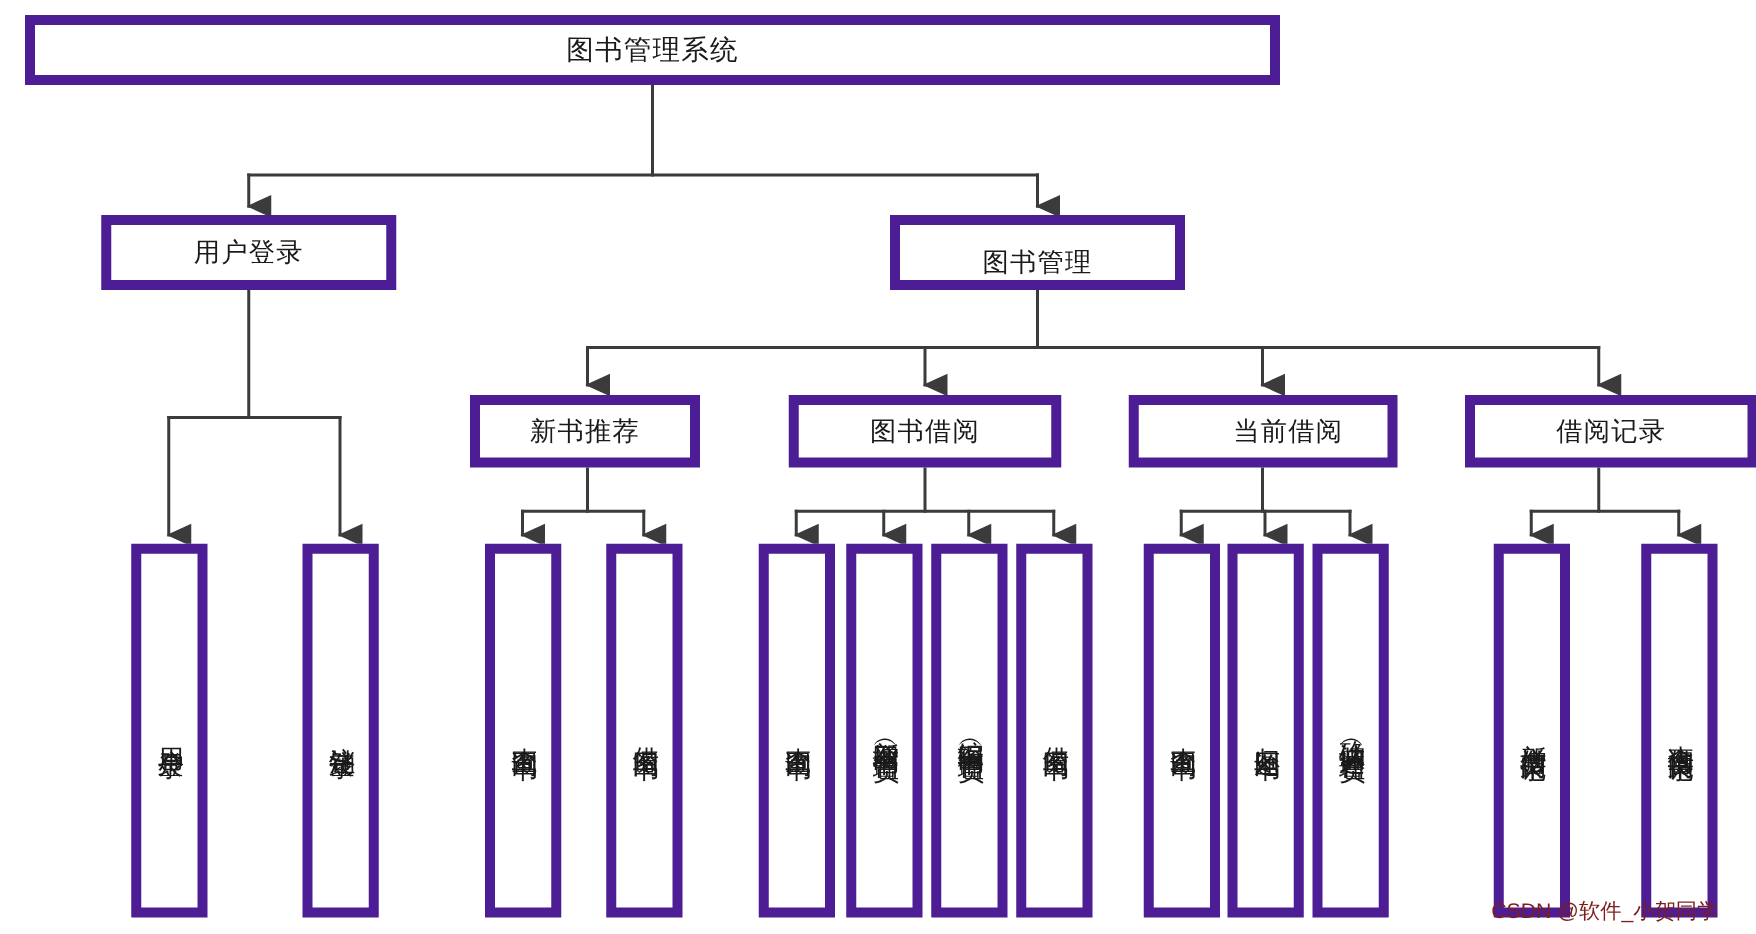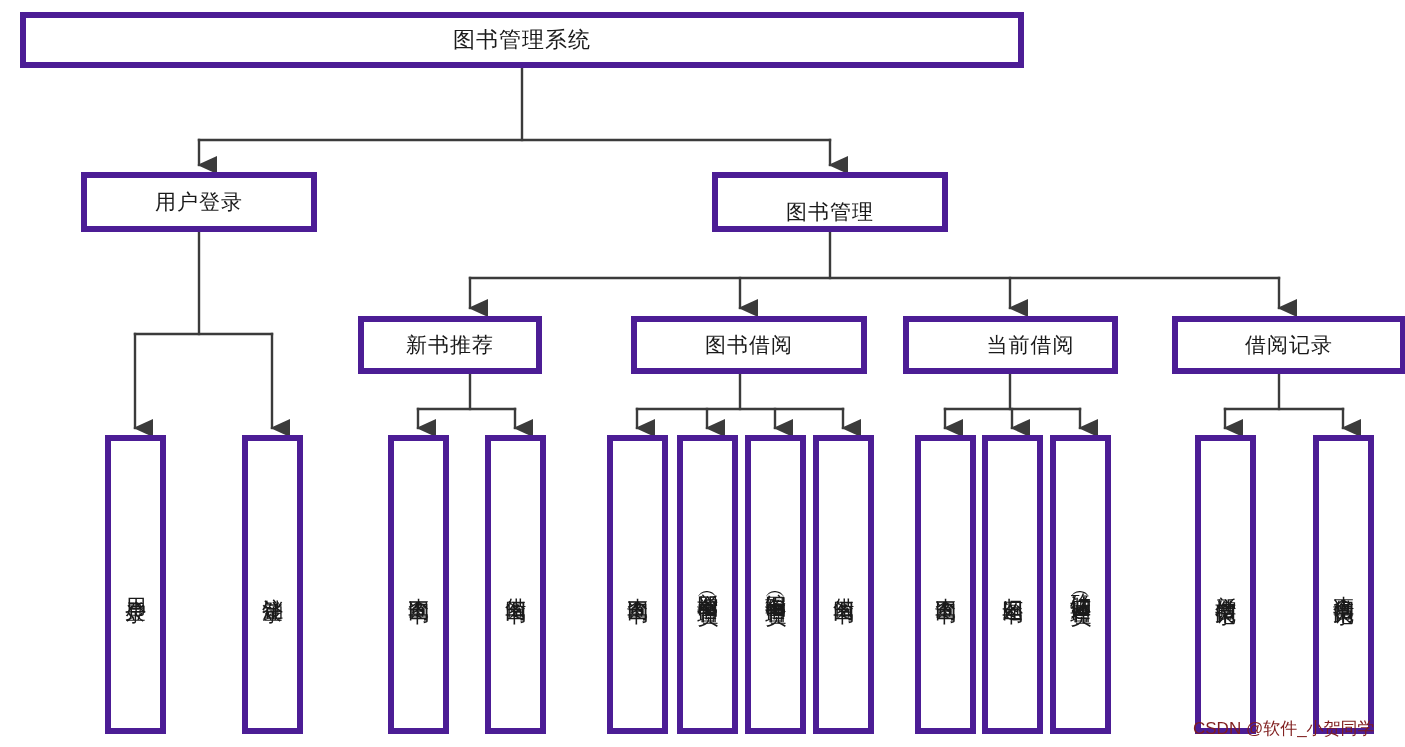--- a/index.html
+++ b/index.html
@@ -22,21 +22,21 @@
     left: 0;
     top: 0;
     width: 1405px;
     height: 747px;
     pointer-events: none;
   }
   .node {
     position: absolute;
     box-sizing: border-box;
     background: #ffffff;
-    border: 6px solid #4c1d95;
+    border: 8px solid #4c1d95;
     display: flex;
     align-items: center;
     justify-content: center;
     color: #1a1a1a;
   }
   .node.horiz {
     font-size: 21px;
     letter-spacing: 1px;
   }
   .node.vert {
@@ -126,24 +126,24 @@
     <span class="label">图书管理系统</span>
   </div>
 
   <div class="node horiz" style="left:81px; top:172px; width:236px; height:60px;">
     <span class="label">用户登录</span>
   </div>
   <div class="node horiz" style="left:712px; top:172px; width:236px; height:60px;align-items:flex-end;">
     <span class="label">图书管理</span>
   </div>
 
-  <div class="node horiz" style="left:358px; top:316px; width:184px; height:58px;font-family:Liberation Serif, serif;">
+  <div class="node horiz" style="left:376px; top:316px; width:184px; height:58px;font-family:Liberation Serif, serif;">
     <span class="label">新书推荐</span>
   </div>
-  <div class="node horiz" style="left:631px; top:316px; width:236px; height:58px;">
+  <div class="node horiz" style="left:631px; top:316px; width:218px; height:58px;">
     <span class="label">图书借阅</span>
   </div>
   <div class="node horiz" style="left:903px; top:316px; width:215px; height:58px;padding-left:40px;">
     <span class="label">当前借阅</span>
   </div>
   <div class="node horiz" style="left:1172px; top:316px; width:234px; height:58px;">
     <span class="label">借阅记录</span>
   </div>
 
   <div class="node vert" style="left:105px; top:435px; width:61px; height:299px;">

